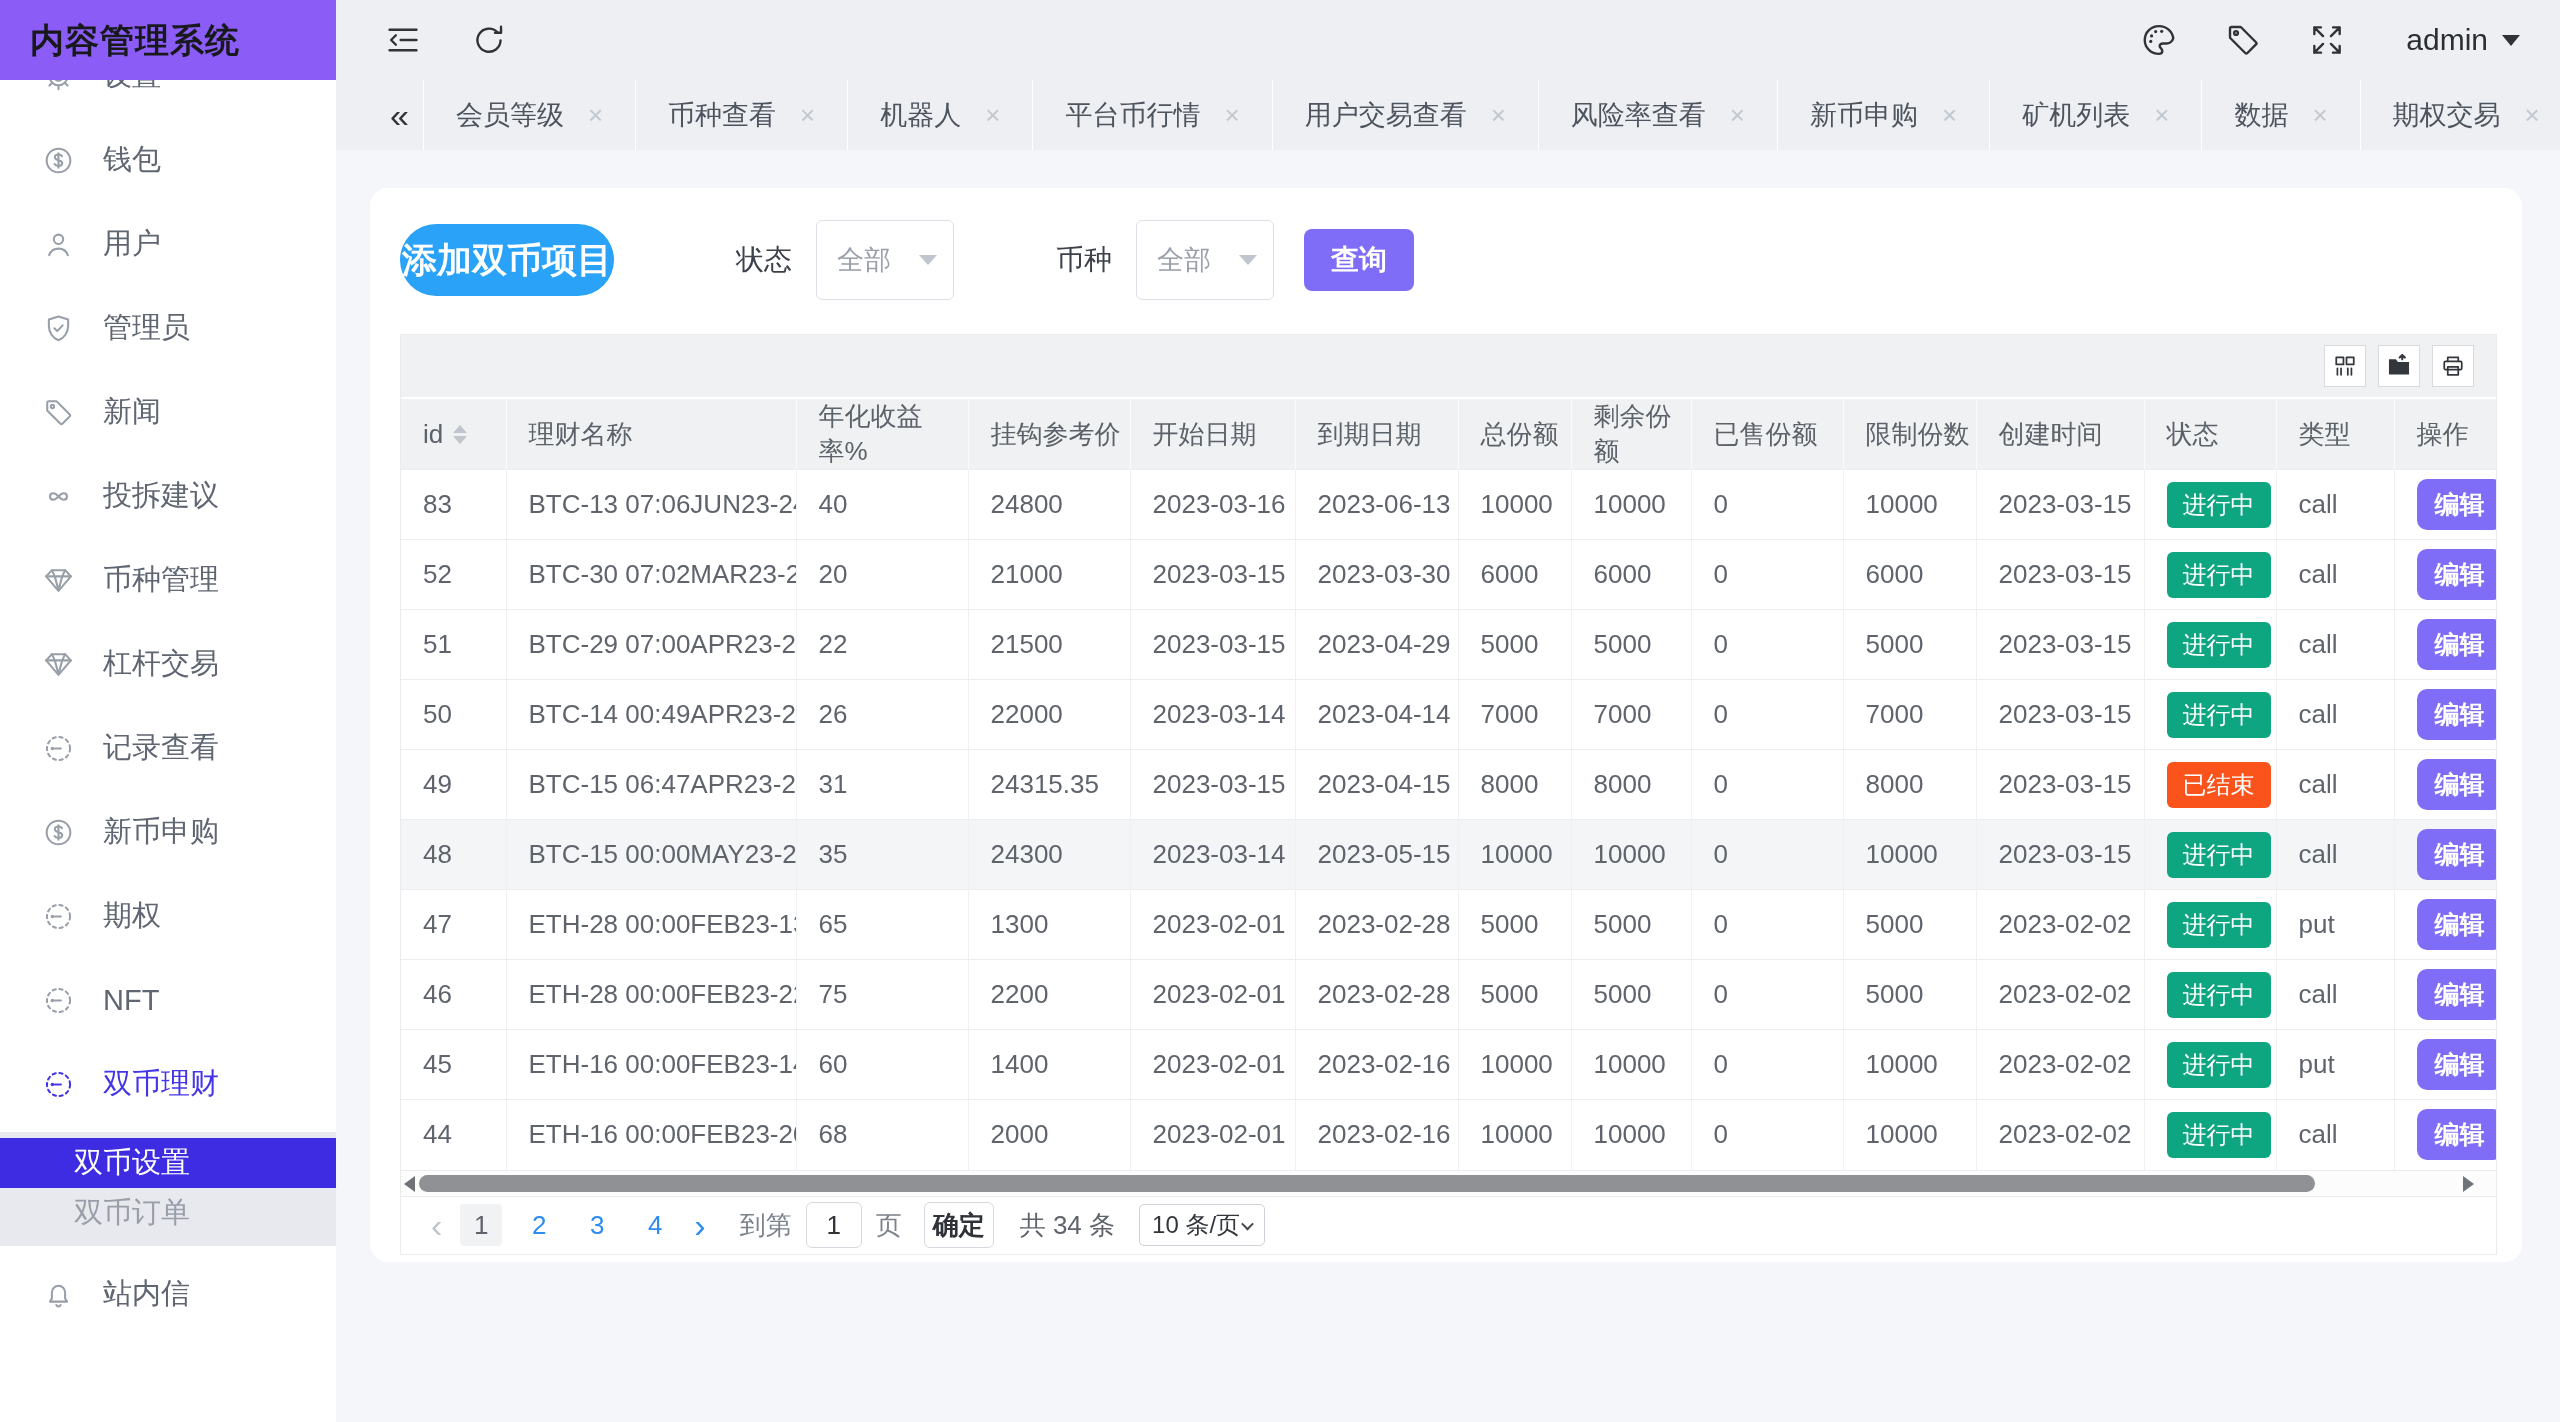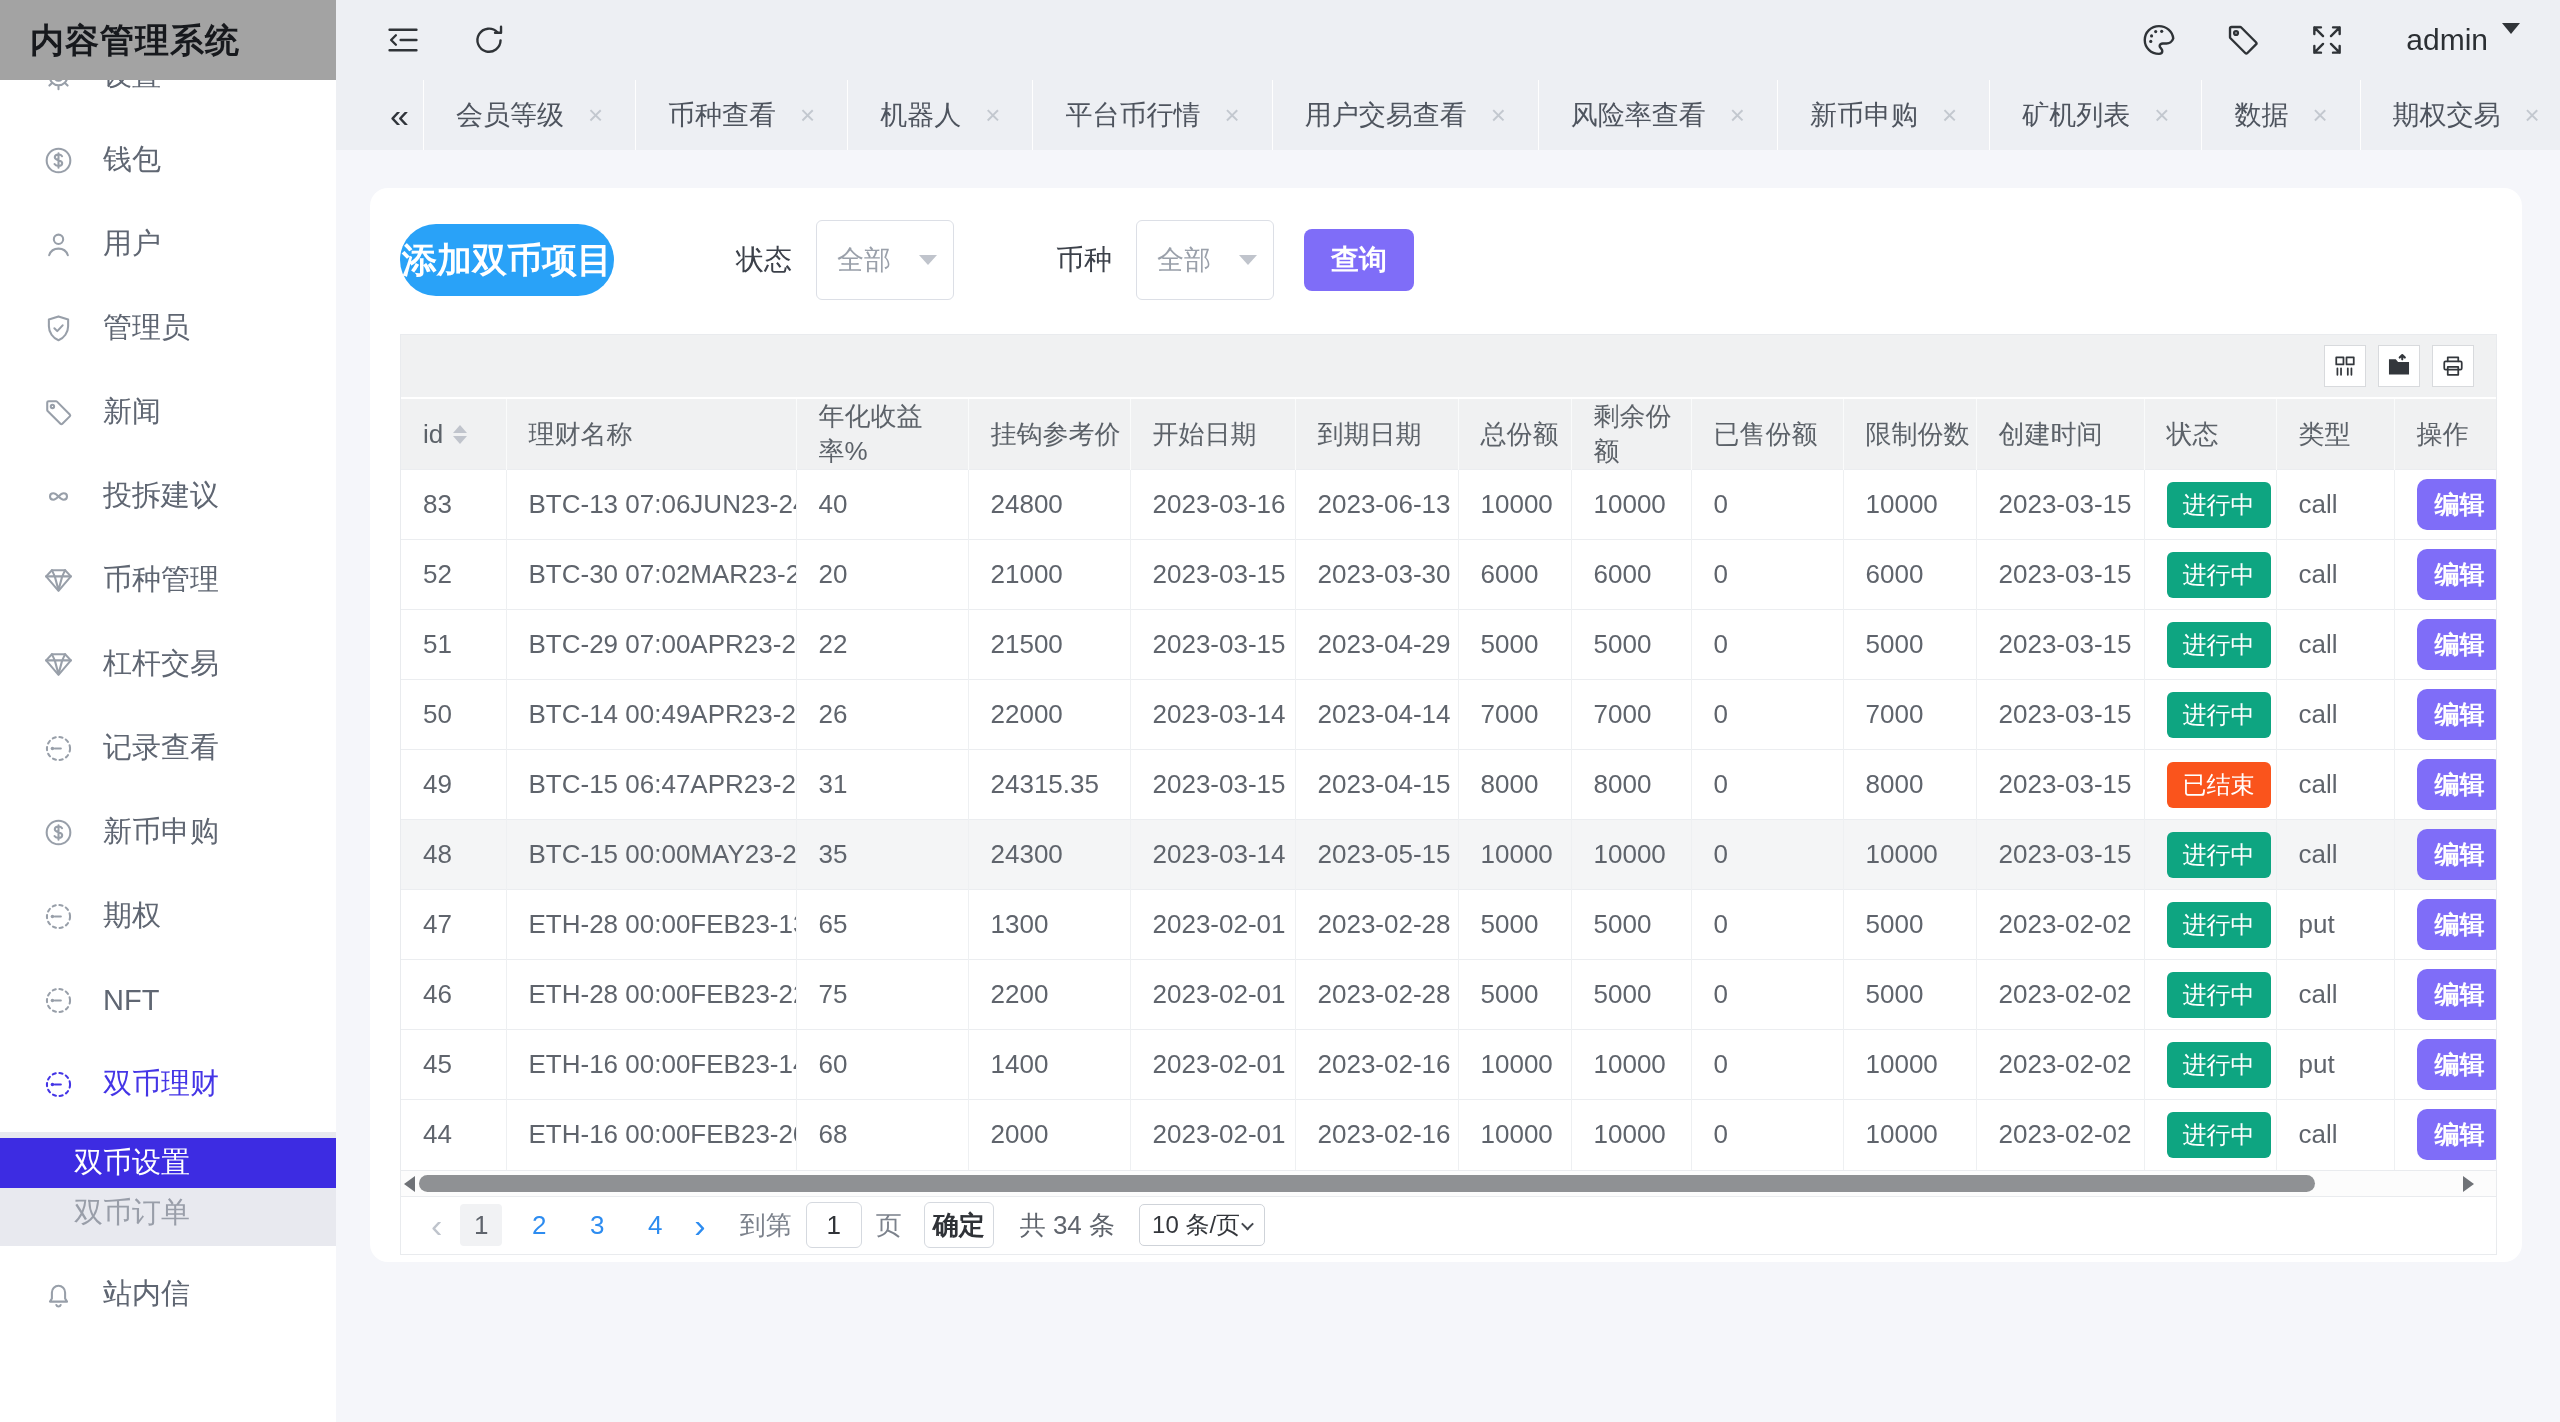--- a/index.html
+++ b/index.html
@@ -6,42 +6,42 @@
   html,body { width:2560px; height:1422px; }
   body { font-family:"Liberation Sans", sans-serif; background:#f5f6fa; overflow:hidden; }
   #app { position:relative; width:2560px; height:1422px; overflow:hidden; }
 
   
   .topchrome { position:absolute; left:0; top:0; right:0; height:150px; background:#edeff3; }
 
   
   .sidebar { position:absolute; left:0; top:0; bottom:0; width:336px; background:#fff; z-index:5; }
   .logo { position:relative; z-index:3; height:80px; line-height:80px; padding-left:30px;
-          font-size:34px; font-weight:bold; color:#17191d; background:#a3a3a3; letter-spacing:1px; }
+          font-size:34px; font-weight:bold; color:#17191d; background:#8b5cf6; letter-spacing:1px; }
   .menu-viewport { position:absolute; top:80px; left:0; right:0; bottom:0; overflow:hidden; }
   .menu { margin-top:-46px; }
   .menu-item { height:84px; display:flex; align-items:center; padding-left:42px; gap:28px;
                color:#5f6672; font-size:29px; cursor:pointer; }
   .menu-item .micon { width:33px; height:33px; color:#989fa9; flex:0 0 auto; }
   .menu-item .micon svg { width:100%; height:100%; }
   .menu-item.active-parent { color:#4435e6; }
   .menu-item.active-parent .micon { color:#4435e6; }
   .submenu { background:#e8e9ef; padding:6px 0 8px 0; margin:6px 0; }
   .submenu-item { height:50px; display:flex; align-items:center; padding-left:74px;
                   font-size:29px; color:#999ea9; cursor:pointer; }
   .submenu-item.active { background:#3d2ce2; color:#fff; }
 
   
   .topbar { position:absolute; left:336px; top:0; right:0; height:80px;
             display:flex; align-items:center; padding:0 40px 0 48px; }
   .tbicon { width:38px; height:38px; color:#2f3337; cursor:pointer; }
   .tbicon svg { width:100%; height:100%; }
   .tb-left { display:flex; align-items:center; gap:48px; }
   .tb-right { margin-left:auto; display:flex; align-items:center; gap:46px; }
-  .admin-wrap { display:flex; margin-left:14px; cursor:pointer; }
+  .admin-wrap { display:flex; align-items:center; margin-left:14px; cursor:pointer; }
   .admin-name { font-size:30px; color:#2b2f33; }
   .caret-down { width:0; height:0; border-left:9px solid transparent; border-right:9px solid transparent;
                 border-top:11px solid #303438; margin-left:14px; }
 
   
   .tabbar { position:absolute; left:336px; top:80px; right:0; height:70px;
             display:flex; align-items:stretch; padding-left:40px; }
   .tab-collapse { display:flex; align-items:center; font-size:34px; color:#30343a;
                   padding:0 14px; cursor:pointer; }
   .tab { display:flex; align-items:center; gap:24px; padding:0 32px; font-size:27px; color:#4e545e;

